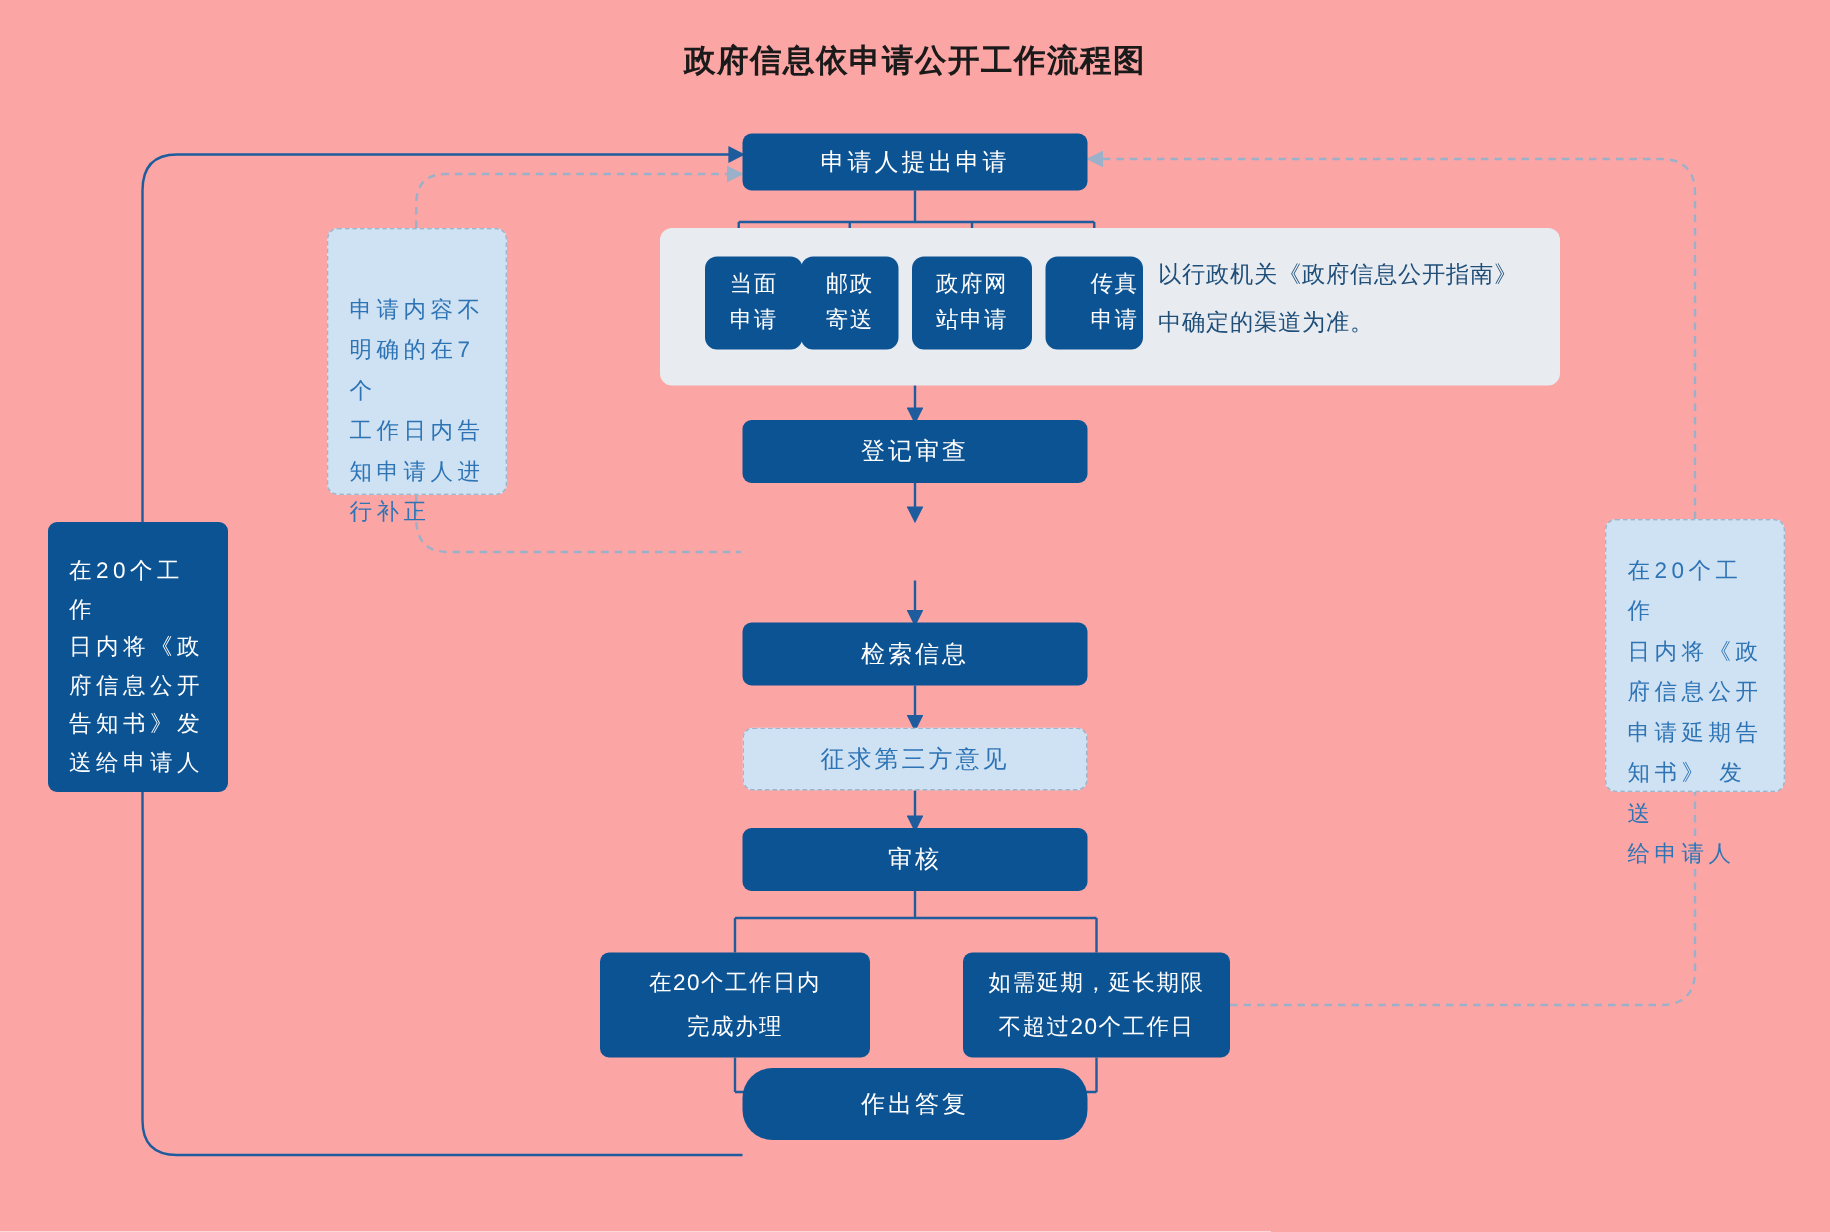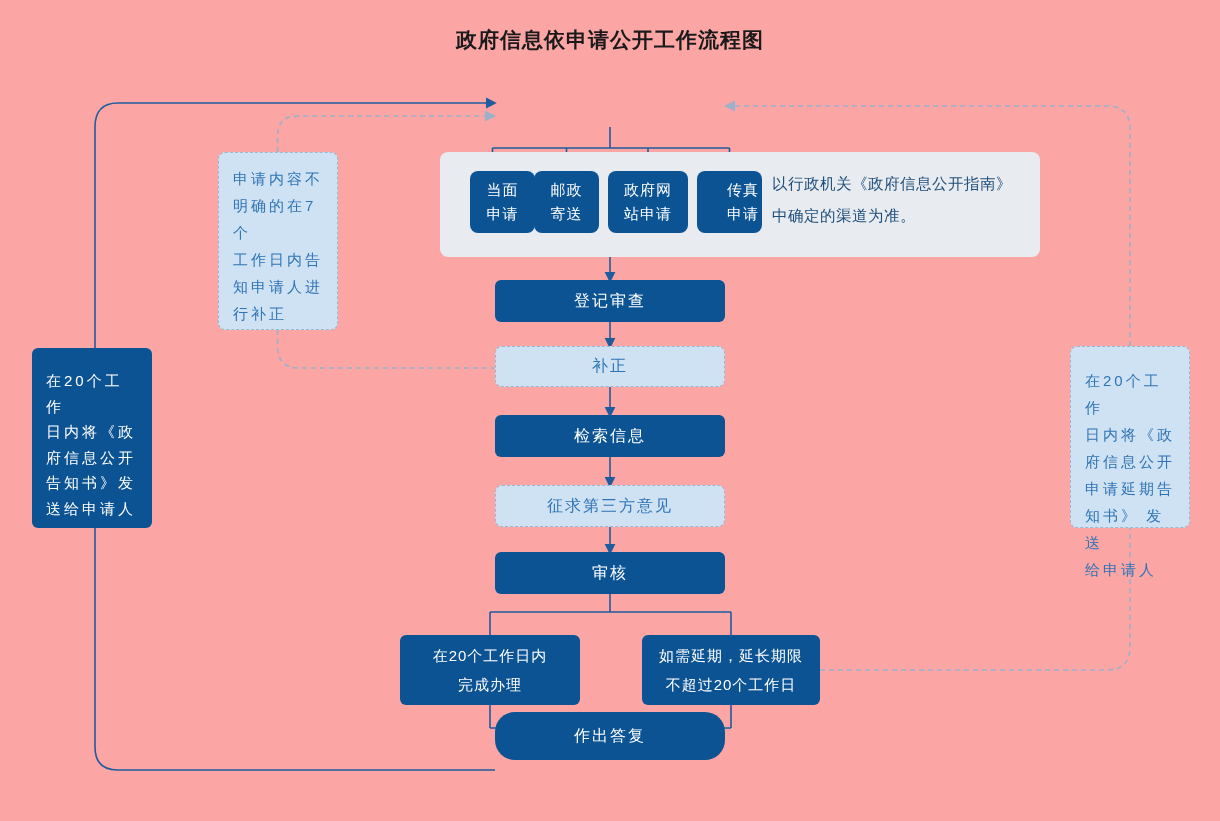--- a/index.html
+++ b/index.html
@@ -21,21 +21,21 @@
   .box-dark{background:var(--dark-box);color:#fff;border-radius:6px;display:flex;
             align-items:center;justify-content:center;text-align:center;
             font-size:16px;letter-spacing:2px;}
   .box-sub{border-radius:8px;font-size:15px;line-height:24px;letter-spacing:1px;white-space:pre-line;}
   .box-wide{font-size:15px;line-height:29px;letter-spacing:1px;white-space:pre-line;}
   .box-light{background:var(--light-box-fill);border:1.6px dashed var(--light-box-border);
              color:var(--light-box-text);border-radius:7px;display:flex;align-items:center;
              justify-content:center;text-align:center;font-size:16px;letter-spacing:2px;}
   .note{display:block;padding:20px 14px;font-size:15px;line-height:25.5px;letter-spacing:3px;
         text-align:left;white-space:pre-line;}
-  .note-light{display:block;padding:12px 14px;font-size:15px;line-height:27px;letter-spacing:3px;
+  .note-light{display:block;padding:40px 14px;font-size:15px;line-height:27px;letter-spacing:3px;
         text-align:left;white-space:pre-line;}
   .panel{background:var(--panel-bg);border-radius:8px;}
   .panel-note{color:var(--panel-text);font-size:15.5px;line-height:32px;letter-spacing:0.5px;
               white-space:pre-line;}
   .ln-s{stroke:var(--solid-line);stroke-width:1.6;fill:none;}
   .ln-d{stroke:var(--dashed-line);stroke-width:1.6;fill:none;stroke-dasharray:5 4;}
   .mk-s{fill:var(--solid-line);}
   .mk-d{fill:var(--dashed-line);}
   svg{pointer-events:none;}
 </style>
@@ -78,33 +78,33 @@
     <path class="ln-d" d="M820 670 H1107 Q1130 670 1130 647 V528"></path>
     <path class="ln-d" marker-end="url(#arr-d)" d="M1130 346 V129 Q1130 106 1107 106 H734"></path>
   </svg>
 
   <div class="abs title">政府信息依申请公开工作流程图</div>
 
   <div class="abs panel" style="left:440px;top:152px;width:600px;height:105px;"></div>
   <div class="abs panel-note" style="left:772px;top:168px;width:262px;">以行政机关《政府信息公开指南》
 中确定的渠道为准。</div>
 
+  <div class="abs box-dark" style="left:495px;top:89px;width:230px;height:38px;">申请人提出申请</div>
 
   <div class="abs box-dark box-sub" style="left:460px;top:171px;width:65px;height:62px;margin-left:10px;">当面
 申请</div>
   <div class="abs box-dark box-sub" style="left:534px;top:171px;width:65px;height:62px;">邮政
 寄送</div>
   <div class="abs box-dark box-sub" style="left:608px;top:171px;width:80px;height:62px;">政府网
 站申请</div>
   <div class="abs box-dark box-sub" style="left:697px;top:171px;width:65px;height:62px;padding-left:27px;">传真
 申请</div>
 
   <div class="abs box-dark" style="left:495px;top:280px;width:230px;height:42px;">登记审查</div>
 
-  <div class="abs box-light" style="left:495px;top:346px;width:230px;height:41px;">补正</div>
 
   <div class="abs box-dark" style="left:495px;top:415px;width:230px;height:42px;">检索信息</div>
 
   <div class="abs box-light" style="left:495px;top:485px;width:230px;height:42px;">征求第三方意见</div>
 
   <div class="abs box-dark" style="left:495px;top:552px;width:230px;height:42px;">审核</div>
 
   <div class="abs box-dark box-wide" style="left:400px;top:635px;width:180px;height:70px;">在20个工作日内
 完成办理</div>
   <div class="abs box-dark box-wide" style="left:642px;top:635px;width:178px;height:70px;">如需延期，延长期限

